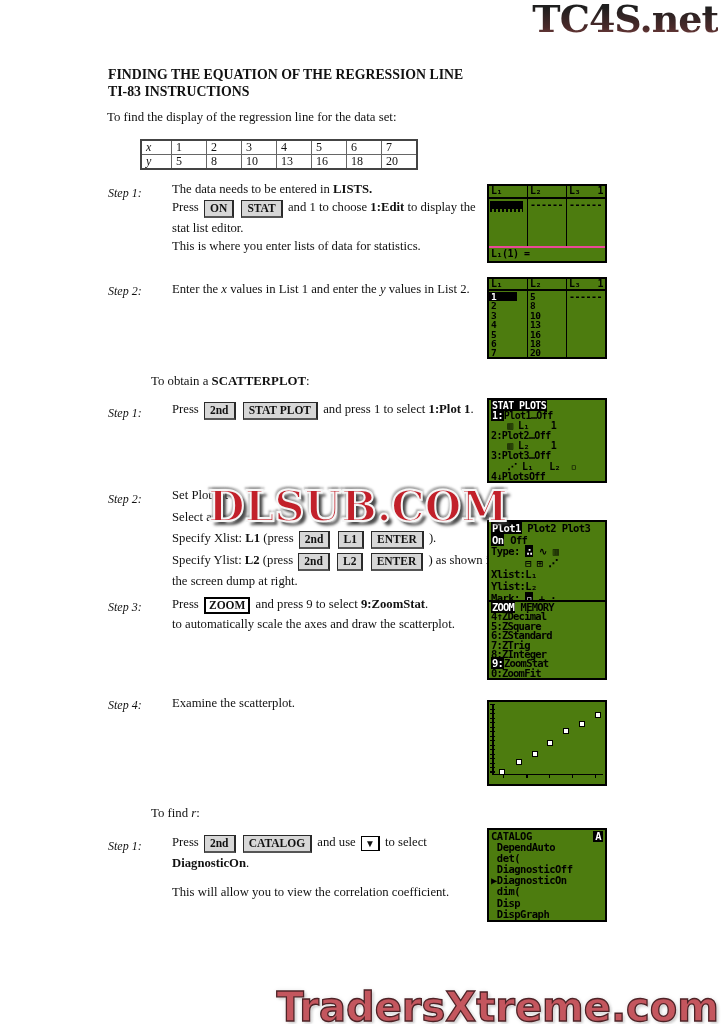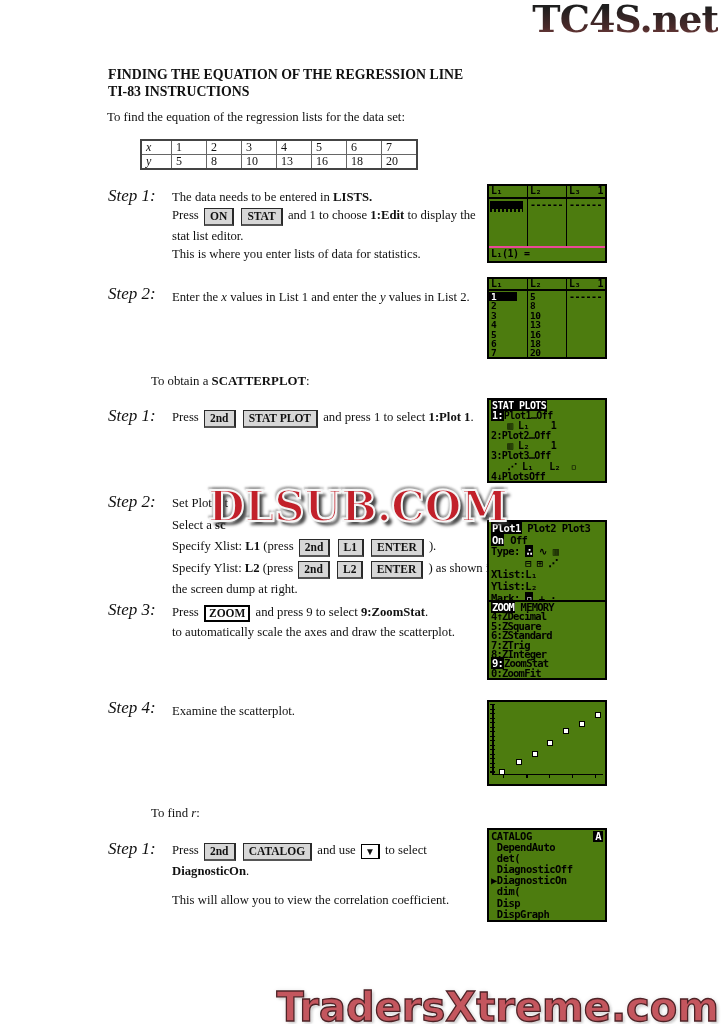--- a/index.html
+++ b/index.html
@@ -20,22 +20,22 @@
   .watermark{position:absolute;left:194px;top:481px;width:328px;text-align:center;z-index:12;
     font-family:"DejaVu Serif",serif;font-weight:bold;font-size:42px;letter-spacing:0px;
     color:#c2202a;-webkit-text-stroke:2px #f6f6f6;
     text-shadow:4px 4px 3px rgba(55,55,55,.9),-2px -2px 2px rgba(120,120,120,.55),2px -2px 2px rgba(120,120,120,.4);
     transform:scaleY(1.04);}
 
   
   .title{left:108px;top:66px;width:420px;font-weight:bold;font-size:13.8px;line-height:17px;}
   .intro{left:107px;top:110px;font-size:12.8px;}
   .heading{font-size:12.8px;margin-left:44px;}
-  .step-label{font-style:italic;font-size:17px;}
-  .step-text{font-size:12.7px;line-height:17px;margin-top:8px;}
+  .step-label{font-style:italic;font-size:12px;}
+  .step-text{font-size:12.7px;line-height:17px;}
   .step-text .line{margin-bottom:1px;}
   .gap21 .line{min-height:20.5px;}
   .sg-b{font-weight:bold;}
   .sg-i{font-style:italic;}
   .sg-k,.sg-kw,.sg-kt{display:inline-block;font-weight:bold;font-size:11.5px;line-height:13px;
     padding:1px 5px;margin:1px 2px;vertical-align:-1px;}
   .sg-k{background:#d7d7d7;border:1px solid #2a2a2a;border-right:2px solid #2a2a2a;border-bottom:2px solid #555;}
   .sg-kw{background:#fff;border:2px solid #000;padding:0px 3px;}
   .sg-kt{background:#fff;border:1px solid #000;border-right:2px solid #000;padding:0 3px;font-size:10px;}
 
@@ -88,21 +88,21 @@
 <body>
 
 <div class="top-logo">TC4S.net</div>
 <div class="watermark">DLSUB.COM</div>
 <div class="bottom-logo">TradersXtreme.com</div>
 
 <div class="abs title">
   <div>FINDING THE EQUATION OF THE REGRESSION LINE</div>
   <div>TI-83 INSTRUCTIONS</div>
 </div>
-<div class="abs intro">To find the equation of the regression lists for the data set:</div>
+<div class="abs intro">To find the display of the regression line for the data set:</div>
 
 <table class="abs dtable">
   <tbody>
       <tr>
     <td class="lab">x</td>
     <td>1</td>
         <td>2</td>
     <td>3</td>
         <td>4</td>
     <td>5</td>

